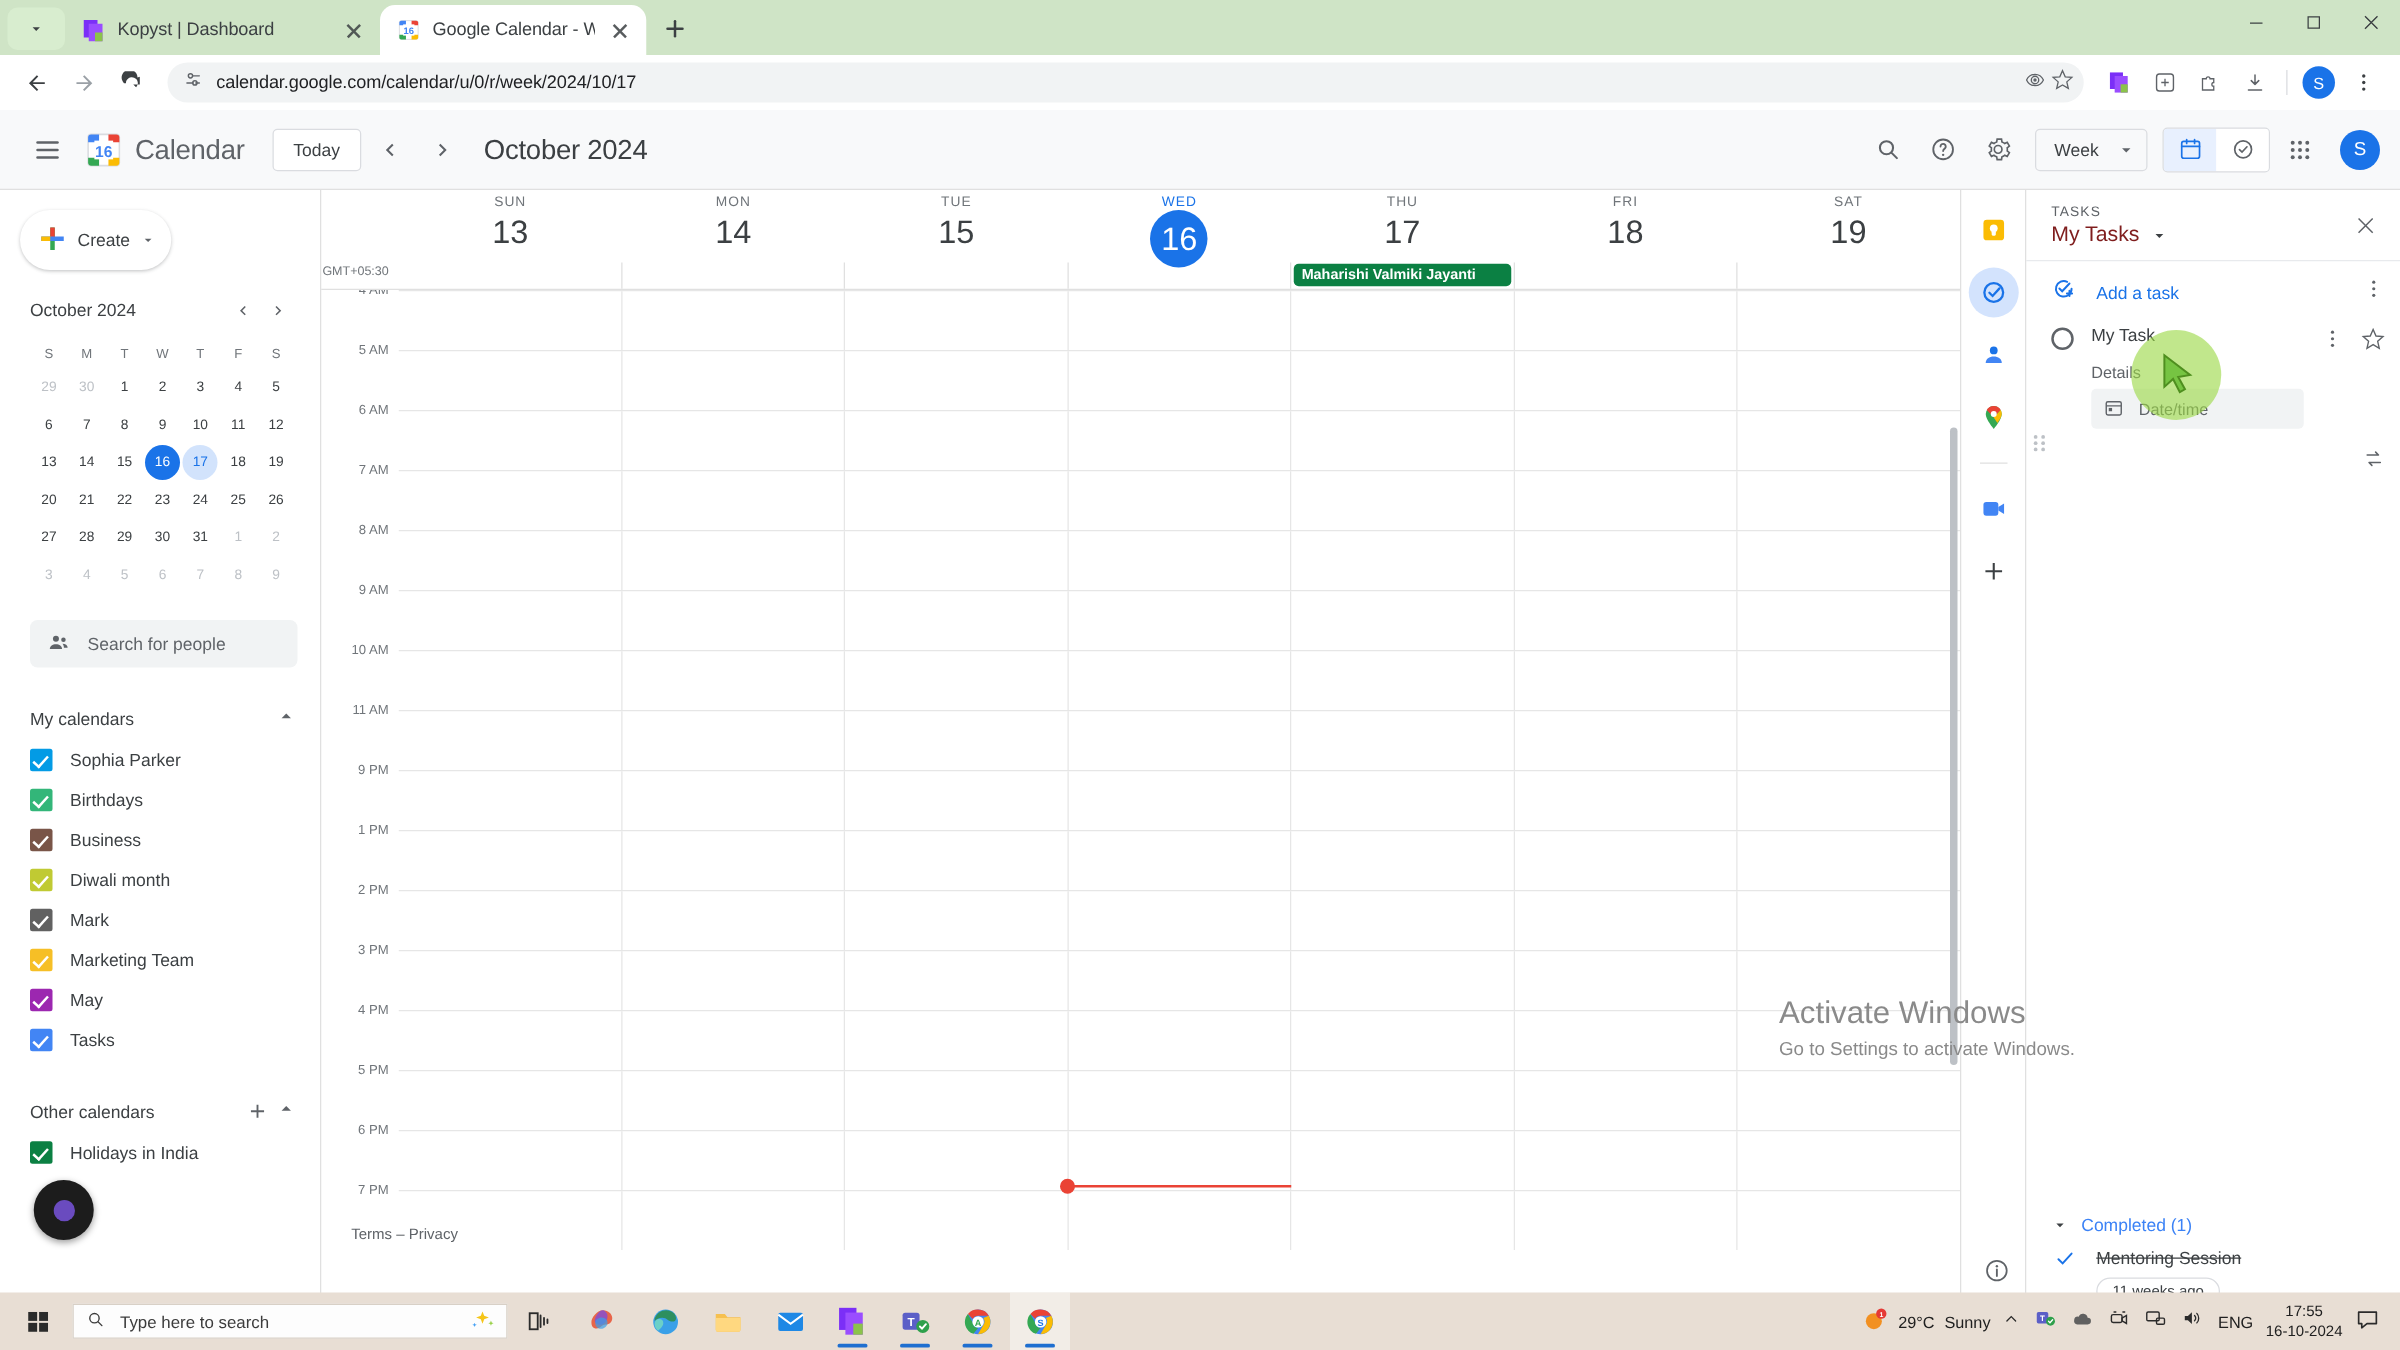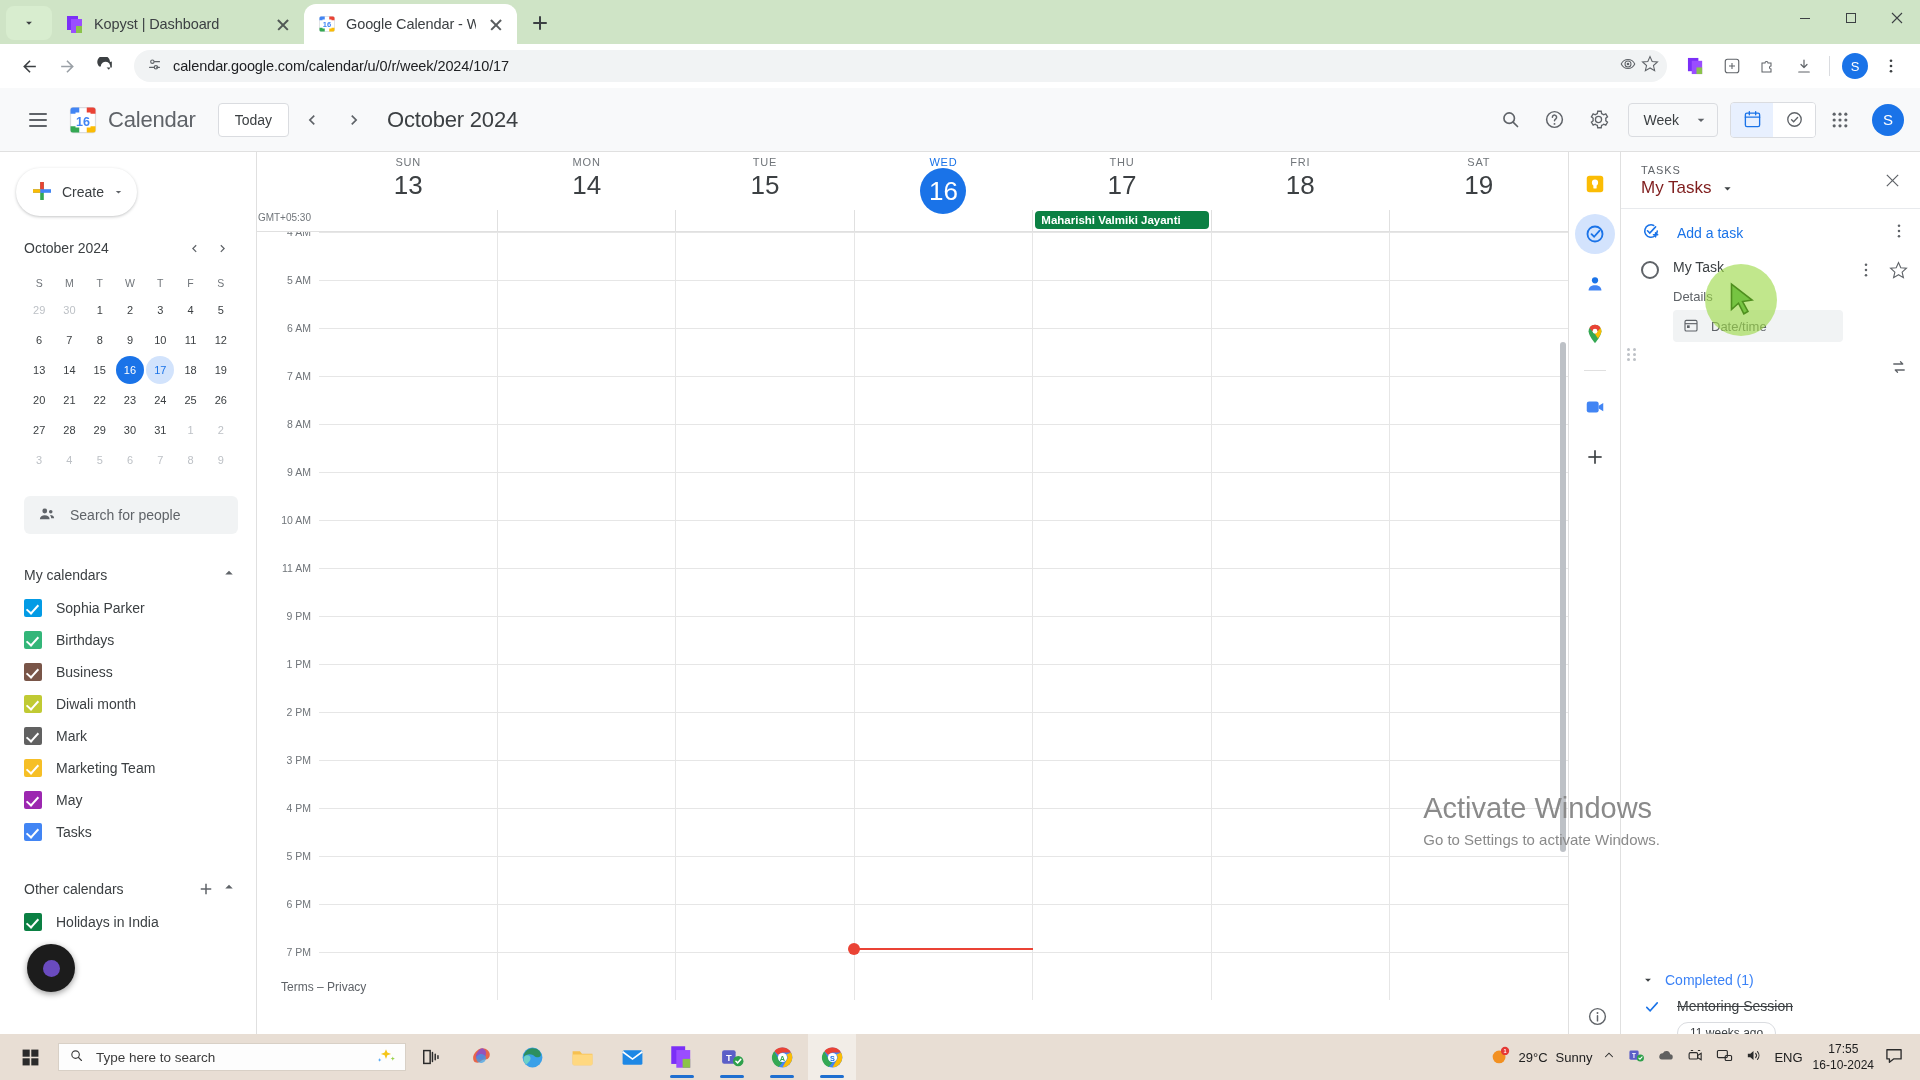--- a/index.html
+++ b/index.html
@@ -240,21 +240,21 @@
     display: flex; align-items: center; justify-content: center;
   }
   .info-btn { position: absolute; left: -40px; bottom: 22px; width: 32px; height: 32px;
               display: flex; align-items: center; justify-content: center; }
 
   
   .watermark {
     position: absolute; right: 260px; bottom: 232px; color: #8a8a8a; z-index: 2;
     pointer-events: none; text-align: left;
   }
-  .wm1 { font-size: 29px; }
+  .wm1 { font-size: 25px; }
   .wm2 { font-size: 15px; margin-top: 6px; }
 
   
   .taskbar {
     position: absolute; left: 0; bottom: 0; width: 1920px; height: 46px;
     background: #e8ded4; display: flex; align-items: center; padding: 0 6px; gap: 2px;
   }
   .tb-start { width: 48px; height: 46px; display: flex; align-items: center; justify-content: center; }
   .tb-search {
     width: 348px; height: 28px; background: #fdfdfd; border: 1px solid #d8d0c6;

